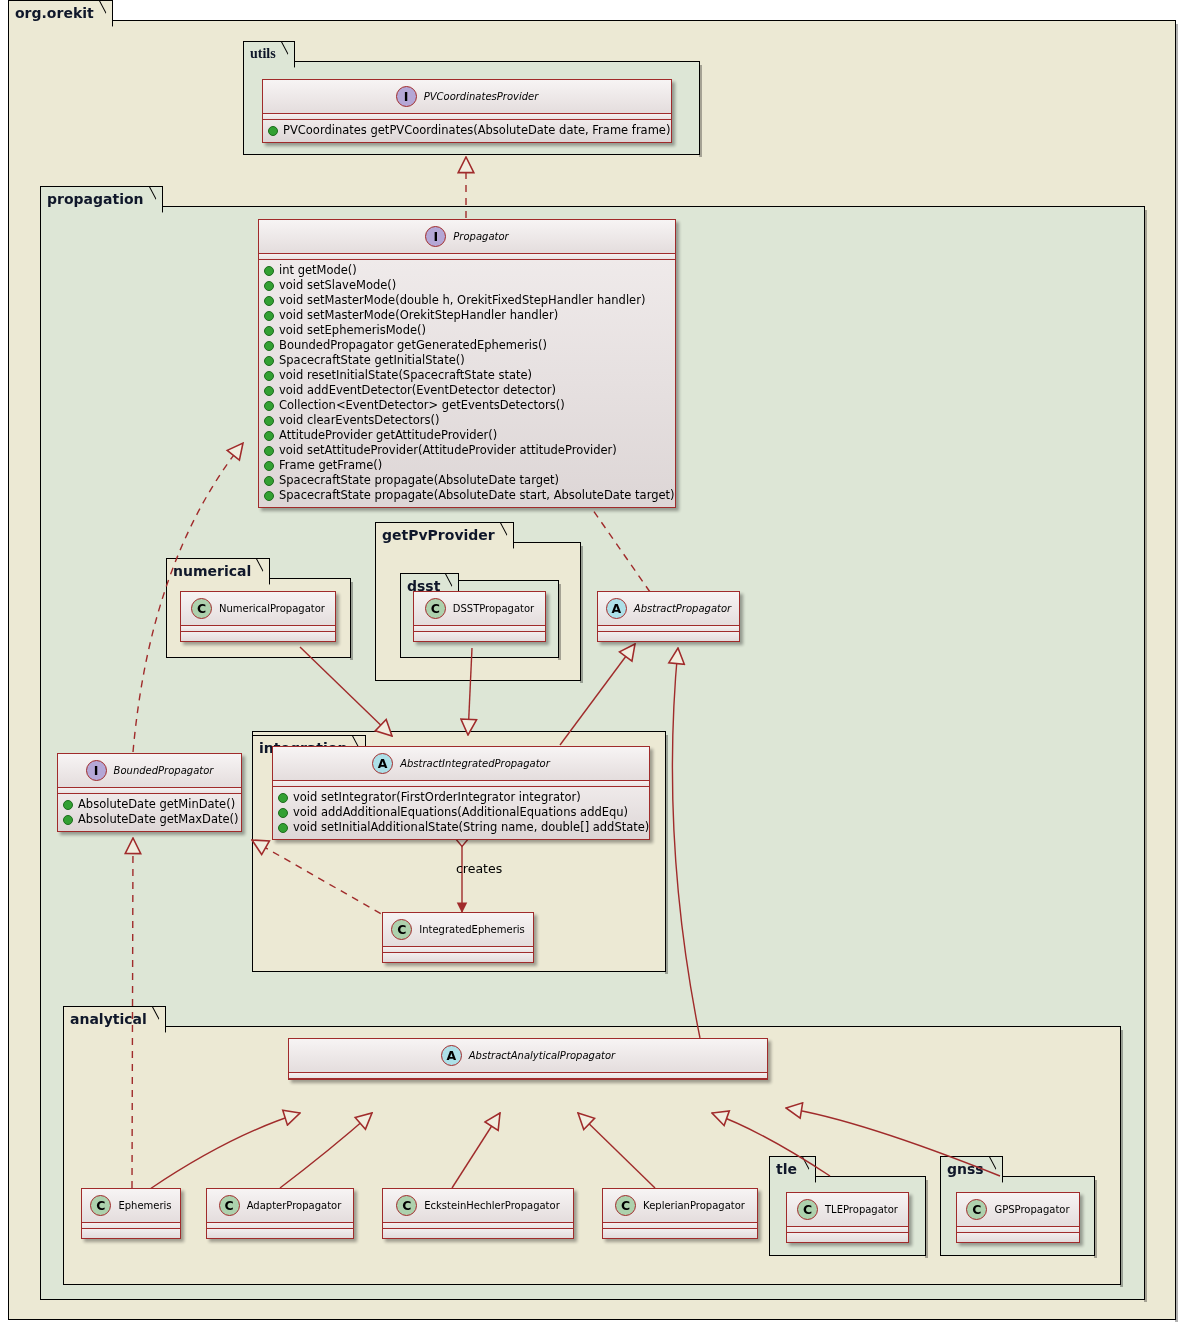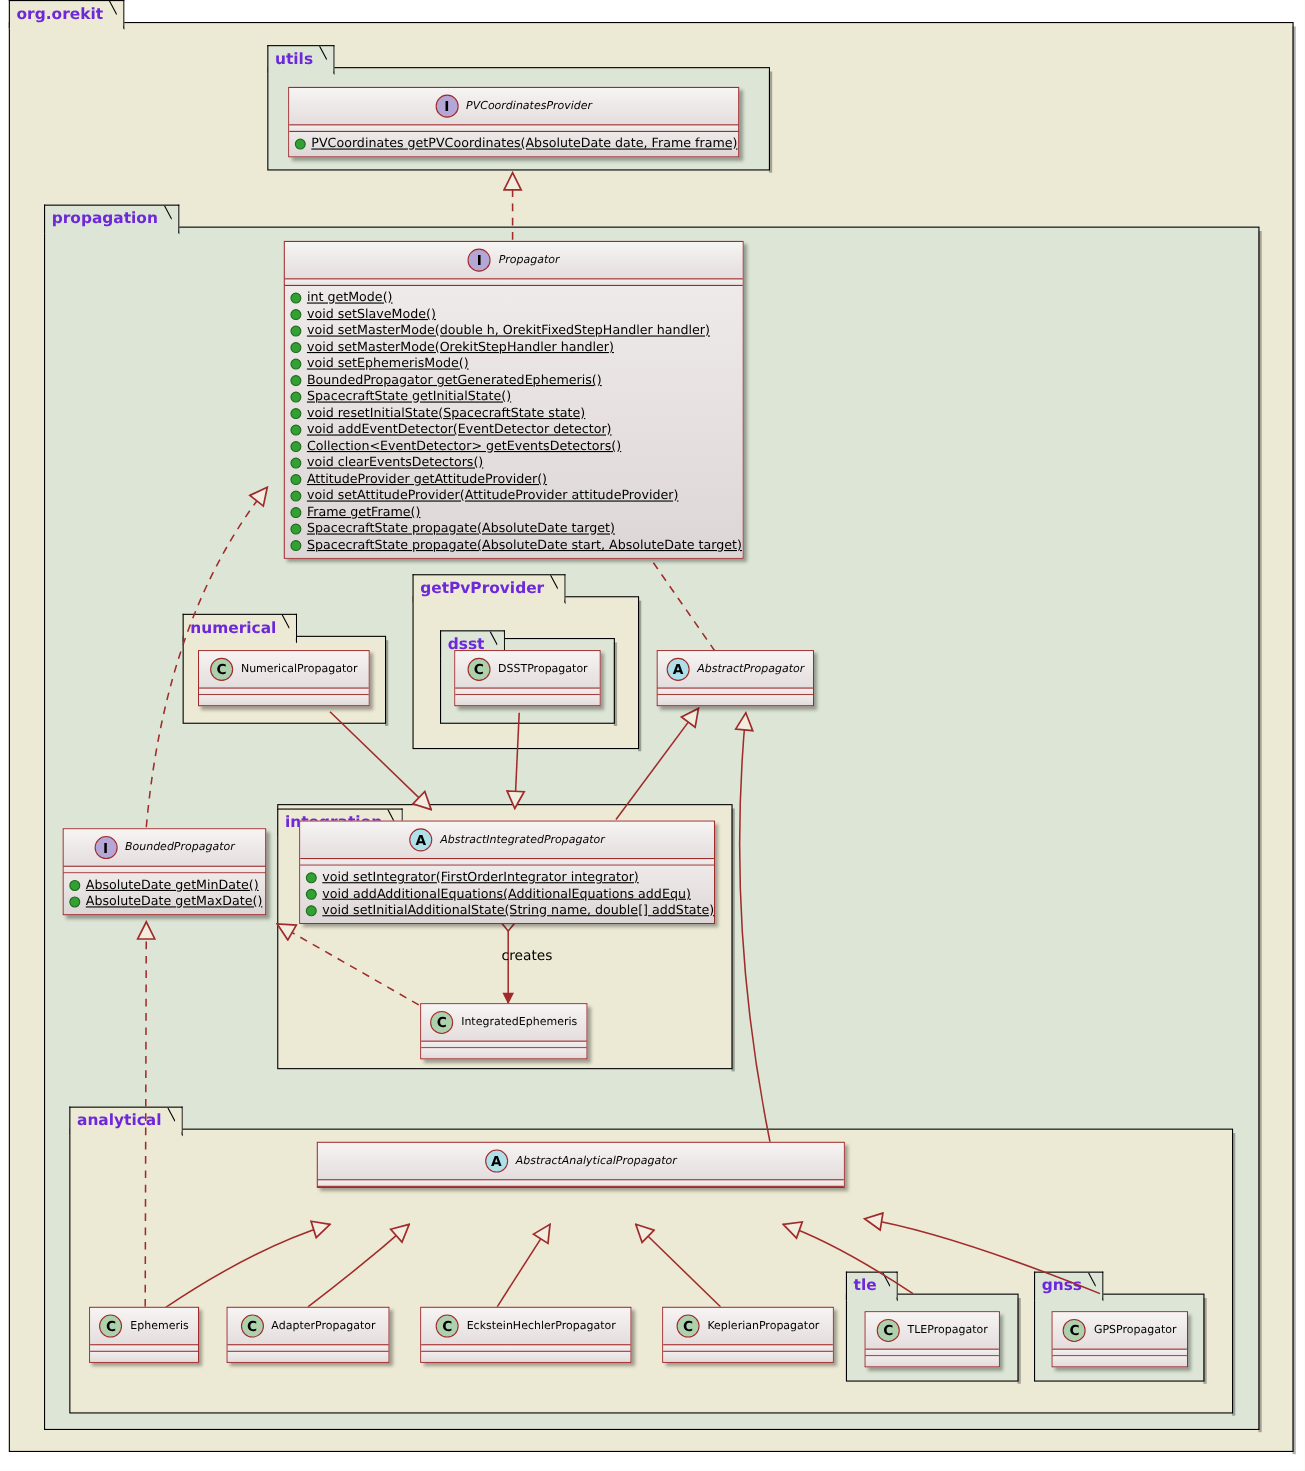--- a/index.html
+++ b/index.html
@@ -5,42 +5,42 @@
   html,body{margin:0;padding:0;background:#ffffff;}
   body{font-family:"DejaVu Sans","Liberation Sans",sans-serif;}
   #stage{position:relative;width:1186px;height:1337px;background:#ffffff;overflow:hidden;}
 
   
   .pkg{position:absolute;box-sizing:border-box;border:1px solid #000;}
   .pkg.beige{background:#ECE9D4;}
   .pkg.green{background:#DDE6D6;}
   .pkg>.pkg-shadow{position:absolute;right:-3px;bottom:-3px;width:3px;height:100%;background:rgba(0,0,0,.30);}
   .pkg-tab{position:absolute;box-sizing:border-box;border:1px solid #000;border-bottom:none;
-           height:26px;line-height:24px;padding:0 18px 0 6px;font-weight:bold;font-size:14px;color:#6d28d9;
+           height:26px;line-height:24px;padding:0 18px 0 6px;font-weight:bold;font-size:14px;color:#0f172a;
            white-space:nowrap;}
   .pkg-tab.beige{background:#ECE9D4;}
   .pkg-tab.green{background:#DDE6D6;}
   .pkg-tab:after{content:"";position:absolute;right:0;top:0;width:0;height:0;
                  border-style:solid;border-width:0 0 26px 13px;border-color:transparent transparent #fff transparent;}
   .pkg-tab.beige:after{border-bottom-color:#ECE9D4;}
   .pkg-tab.green:after{border-bottom-color:#DDE6D6;}
   .pkg-tab .slash{position:absolute;right:-1px;top:0;height:26px;width:14px;overflow:hidden;}
   .pkg-tab .slash:before{content:"";position:absolute;left:0;top:0;width:1px;height:30px;background:#000;
                          transform:rotate(-28deg);transform-origin:top left;}
 
   
   .cls{position:absolute;box-sizing:border-box;border:1px solid #A02B2B;background:#E8E2E2;
        box-shadow:3px 3px 3px rgba(0,0,0,.33);}
   .cls-head{position:relative;box-sizing:border-box;border-bottom:1px solid #A02B2B;
             background:linear-gradient(to bottom,#F7F4F4 0%,#E4DDDD 100%);
             height:34px;display:flex;align-items:center;justify-content:center;gap:7px;padding:0 8px;}
   .cls-name{font-size:10px;color:#000;white-space:nowrap;}
   .cls-name.abstract{font-style:italic;}
   .sep{height:5px;border-bottom:1px solid #A02B2B;background:linear-gradient(to bottom,#F5F1F1,#E9E3E3);}
-  .cls-body{box-sizing:border-box;background:linear-gradient(to bottom,#EFEAEA,#DDD6D6);padding:3px 5px 4px 5px;text-decoration:underline;}
+  .cls-body{box-sizing:border-box;background:linear-gradient(to bottom,#EFEAEA,#DDD6D6);padding:3px 5px 4px 5px;}
   .cls-body.empty{height:9px;padding:0;background:linear-gradient(to bottom,#F2EEEE,#E2DBDB);}
   .mrow{display:flex;align-items:center;gap:5px;font-size:11.5px;color:#000;line-height:15px;white-space:nowrap;}
   .mdot{width:8px;height:8px;border-radius:50%;background:#33A033;border:1px solid #1d6b1d;flex:0 0 auto;}
 
   .ico{width:21px;height:21px;border-radius:50%;flex:0 0 auto;display:flex;align-items:center;
        justify-content:center;font-weight:bold;font-size:12.5px;color:#000;border:1.6px solid #A02B2B;
        box-sizing:border-box;}
   .ico.i{background:#B4A7D6;}
   .ico.a{background:#ADE0E8;}
   .ico.c{background:#ADD1AD;}
@@ -58,21 +58,21 @@
     <div class="pkg-shadow"></div>
   </div>
   <div class="pkg-tab beige" style="left:8px;top:0px;">
     <span>org.orekit</span>
     <span class="slash"></span>
   </div>
 
   <div class="pkg green" style="left:243px;top:61px;width:457px;height:94px;">
     <div class="pkg-shadow"></div>
   </div>
-  <div class="pkg-tab green" style="left:243px;top:41px;">
+  <div class="pkg-tab green" style="left:243px;top:41px;font-family:Liberation Serif, serif;">
     <span>utils</span>
     <span class="slash"></span>
   </div>
 
   <div class="pkg green" style="left:40px;top:206px;width:1105px;height:1094px;">
     <div class="pkg-shadow"></div>
   </div>
   <div class="pkg-tab green" style="left:40px;top:186px;">
     <span>propagation</span>
     <span class="slash"></span>

